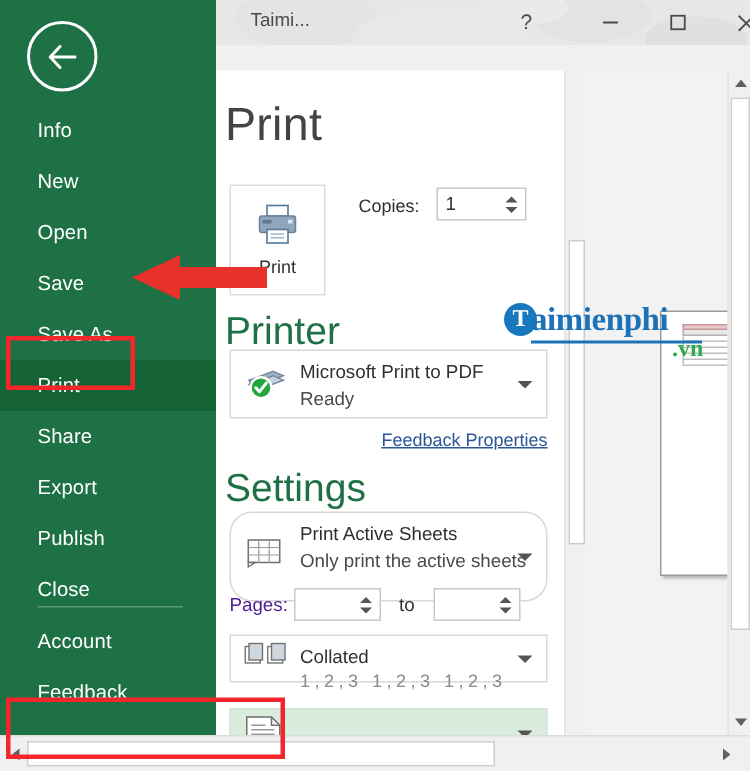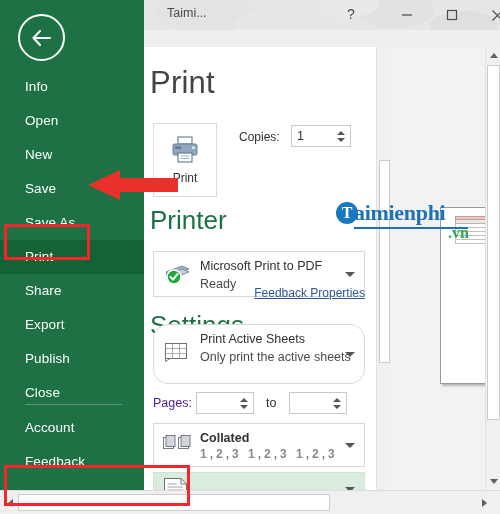--- a/index.html
+++ b/index.html
@@ -120,34 +120,34 @@
     position:absolute;left:46px;top:7px;font-size:12.5px;color:#303030;white-space:nowrap;
   }
   .combo .l2{
     position:absolute;left:46px;top:25px;font-size:12.5px;color:#4a4a4a;white-space:nowrap;
   }
   .combo .caret{
     position:absolute;right:9px;top:50%;margin-top:-2px;
     width:0;height:0;border-left:5px solid transparent;border-right:5px solid transparent;
     border-top:5px solid #555;
   }
-  #printer-combo{top:204px;height:46px;}
+  #printer-combo{top:186px;height:46px;}
   #printer-props{
     position:absolute;right:11px;top:239px;
     font-size:12px;color:#2b5797;text-decoration:underline;cursor:pointer;
   }
-  #sheets-combo{top:277px;height:60px;border-radius:15px;}
+  #sheets-combo{top:294px;height:60px;border-radius:15px;}
 
   .pages-row{position:absolute;left:9px;top:345px;width:212px;height:24px;}
   .pages-lbl{position:absolute;left:0;top:4px;font-size:12.5px;color:#4c1d95;}
   #pages-from{left:43px;top:0;width:58px;height:22px;}
   .to-lbl{position:absolute;left:113px;top:4px;font-size:12.5px;color:#303030;}
   #pages-to{left:136px;top:0;width:58px;height:22px;}
 
-  #collated-combo{top:376px;height:44px;font-weight:bold;}
+  #collated-combo{top:376px;height:32px;}
   #collated-combo .l2{color:#8a8a8a;letter-spacing:3px;font-size:12px;top:23px;}
   #orient-combo{top:425px;height:34px;background:#d9ecdd;border-color:#cfe3d3;}
   #orient-combo .l1{top:9px;}
   .hl-orient{
     position:absolute;left:4px;top:465px;width:186px;height:41px;
     border:3px solid #f5262b;box-sizing:border-box;z-index:30;pointer-events:none;
   }
 
   
   .preview{
@@ -221,22 +221,22 @@
   <div class="sidebar">
     <div class="back-btn">
       <svg width="22" height="16" viewBox="0 0 22 16" aria-hidden="true">
         <path d="M9 1 L2.5 8 L9 15" fill="none" stroke="#ffffff" stroke-width="2" stroke-linecap="round" stroke-linejoin="round"></path>
         <line x1="2.8" y1="8" x2="19" y2="8" stroke="#ffffff" stroke-width="2" stroke-linecap="round"></line>
       </svg>
     </div>
 
     <div class="menu">
       <div class="menu-item">Info</div>
+      <div class="menu-item">New</div>
       <div class="menu-item">Open</div>
-      <div class="menu-item">New</div>
       <div class="menu-item">Save</div>
       <div class="menu-item">Save As</div>
       <div class="menu-item selected">Print</div>
       <div class="menu-item">Share</div>
       <div class="menu-item">Export</div>
       <div class="menu-item">Publish</div>
       <div class="menu-item">Close</div>
     </div>
 
     <div class="menu-group2">

